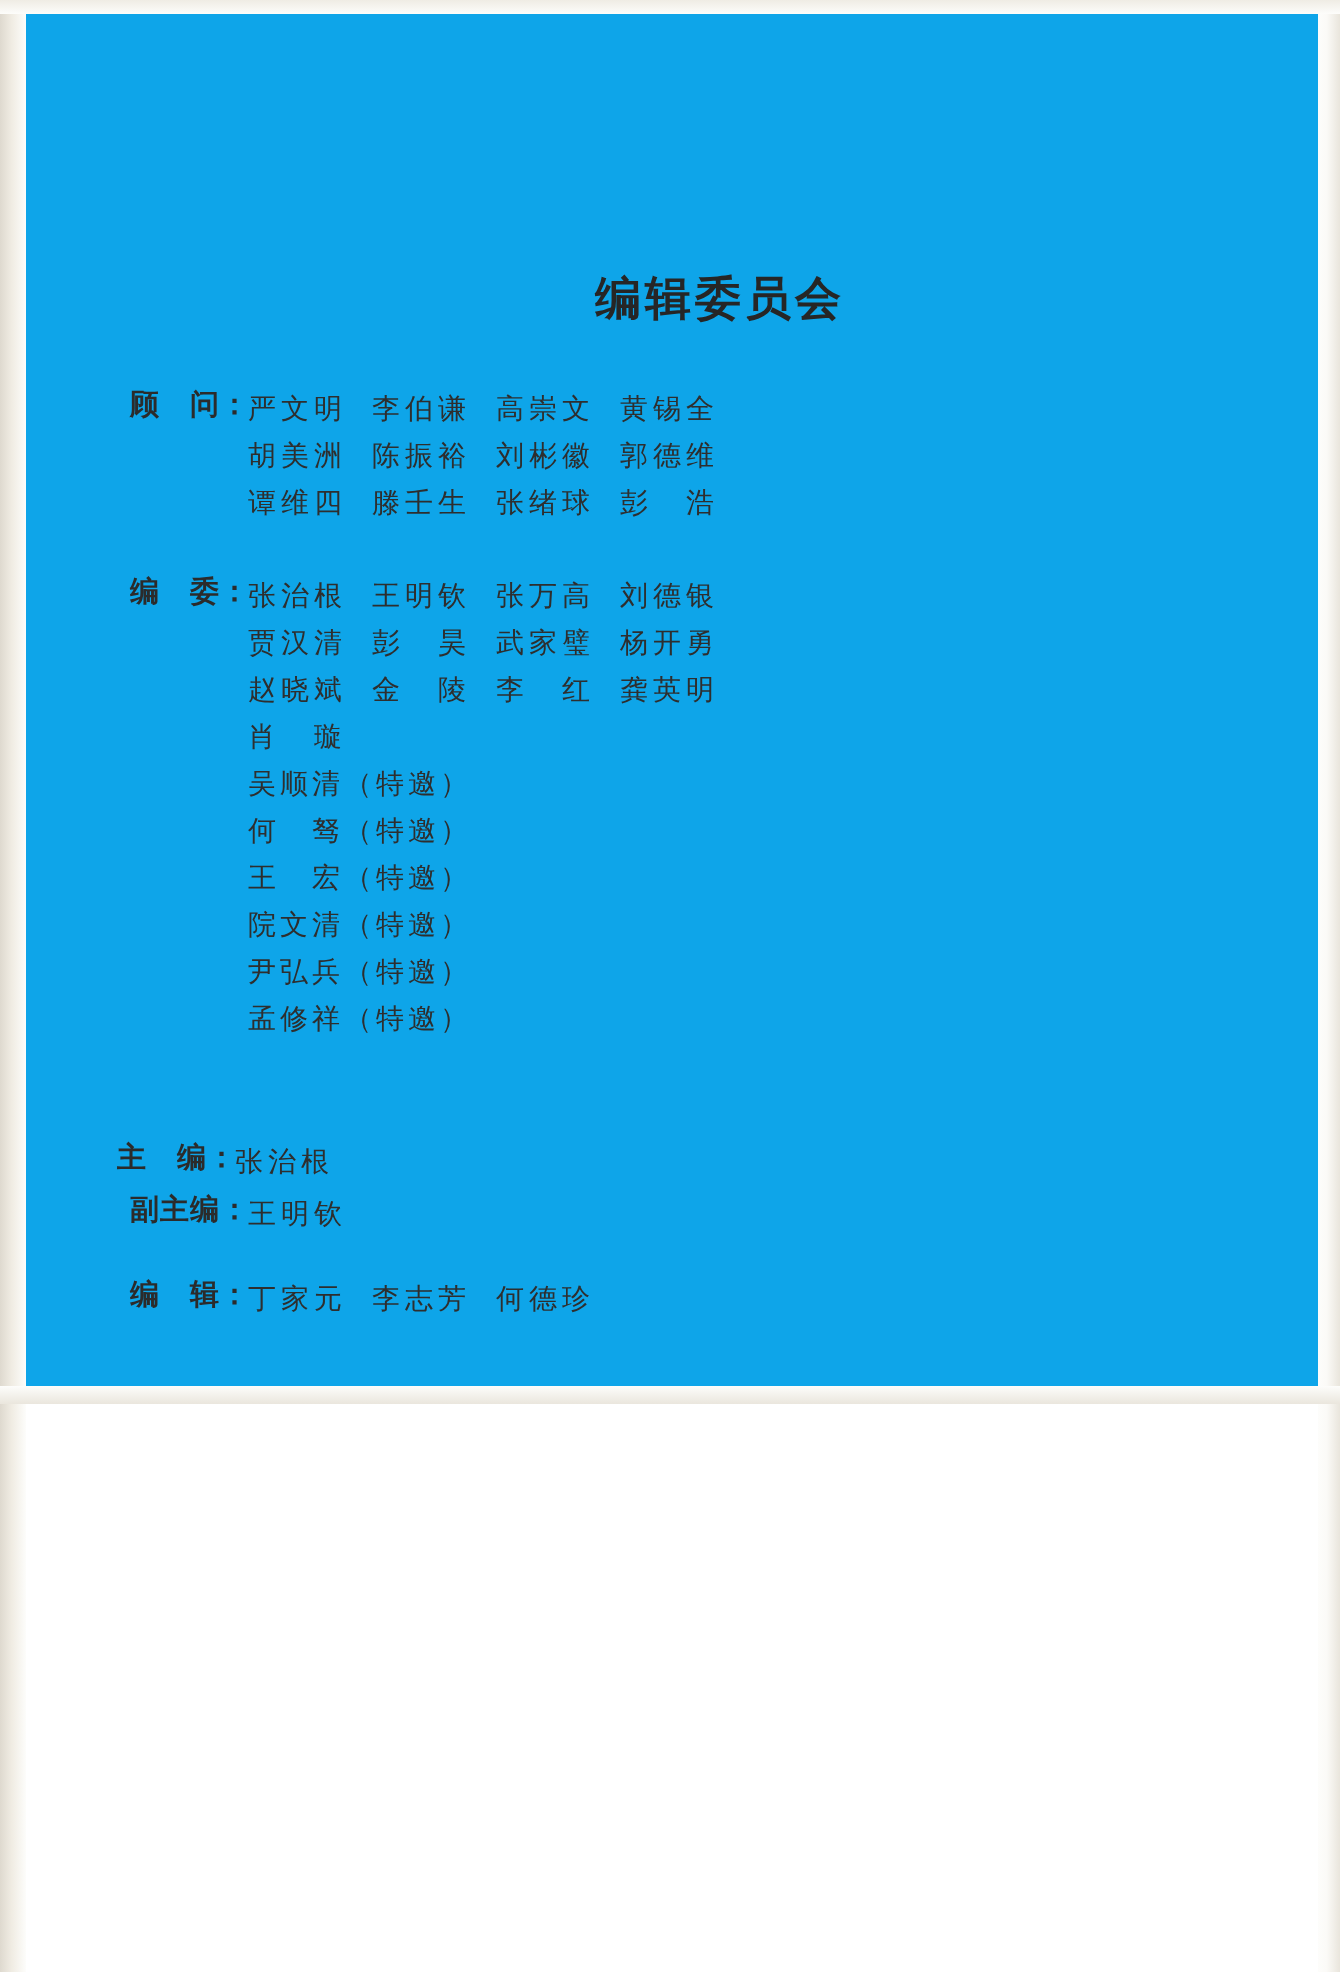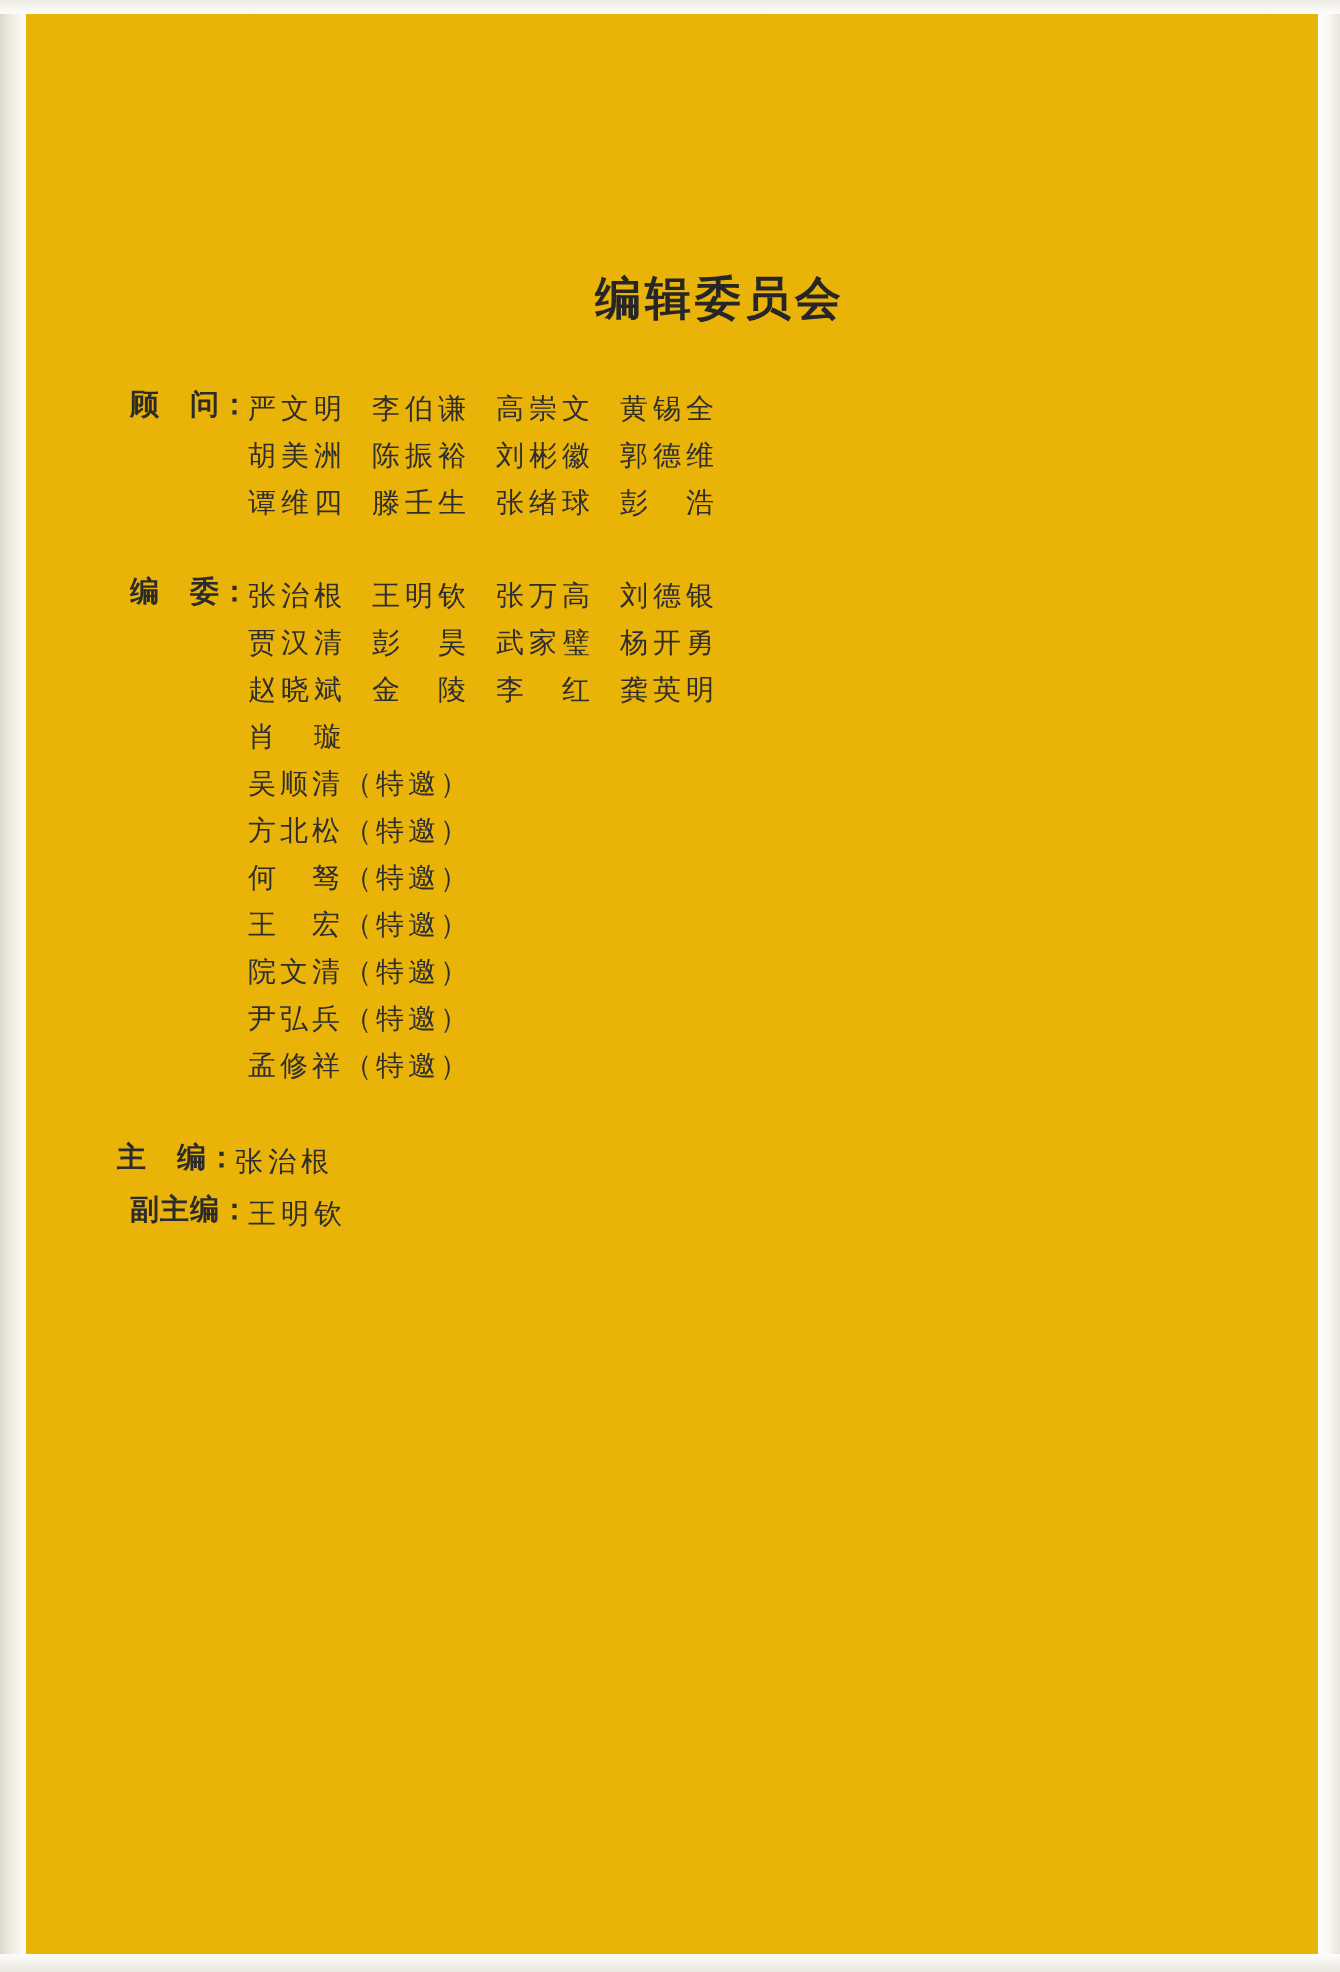--- a/index.html
+++ b/index.html
@@ -9,22 +9,22 @@
   body {
     width: 1340px;
     height: 1972px;
     background: #ffffff;
     font-family: "Liberation Serif", "DejaVu Serif", serif;
     overflow: hidden;
   }
   .page {
     position: relative;
     width: 1340px;
-    height: 1972px;
-    background: #eab308;
+    height: 1404px;
+    background: #0ea5e9;
   }
   
   .edge-left {
     position: absolute;
     left: 0; top: 0;
     width: 26px; height: 1972px;
     background: linear-gradient(to right, #ded9cf 0%, #f0ece3 45%, #fdfdfb 100%);
   }
   .edge-right {
     position: absolute;
@@ -174,23 +174,20 @@
           <span class="name">龚英明</span>
         </div>
         <div class="nrow tall">
           <span class="name">肖　璇</span>
         </div>
 
         <div class="nrow tall">
           <span class="inline-line">吴顺清（特邀）</span>
         </div>
         <div class="nrow tall">
-          <span class="inline-line">方北松（特邀）</span>
-        </div>
-        <div class="nrow tall">
           <span class="inline-line">何　驽（特邀）</span>
         </div>
         <div class="nrow tall">
           <span class="inline-line">王　宏（特邀）</span>
         </div>
         <div class="nrow tall">
           <span class="inline-line">院文清（特邀）</span>
         </div>
         <div class="nrow tall">
           <span class="inline-line">尹弘兵（特邀）</span>
@@ -212,15 +209,25 @@
 
     <div class="block" style="left:130px; top:1190px; width:700px;">
       <div class="label">副主编：</div>
       <div class="names">
         <div class="nrow tall">
           <span class="name">王明钦</span>
         </div>
       </div>
     </div>
 
+    <div class="block" style="left:130px; top:1275px; width:700px;">
+      <div class="label spaced">编　辑：</div>
+      <div class="names">
+        <div class="nrow tall">
+          <span class="name">丁家元</span>
+          <span class="name">李志芳</span>
+          <span class="name">何德珍</span>
+        </div>
+      </div>
+    </div>
 
   </div>
 </div>
 
 </body></html>

